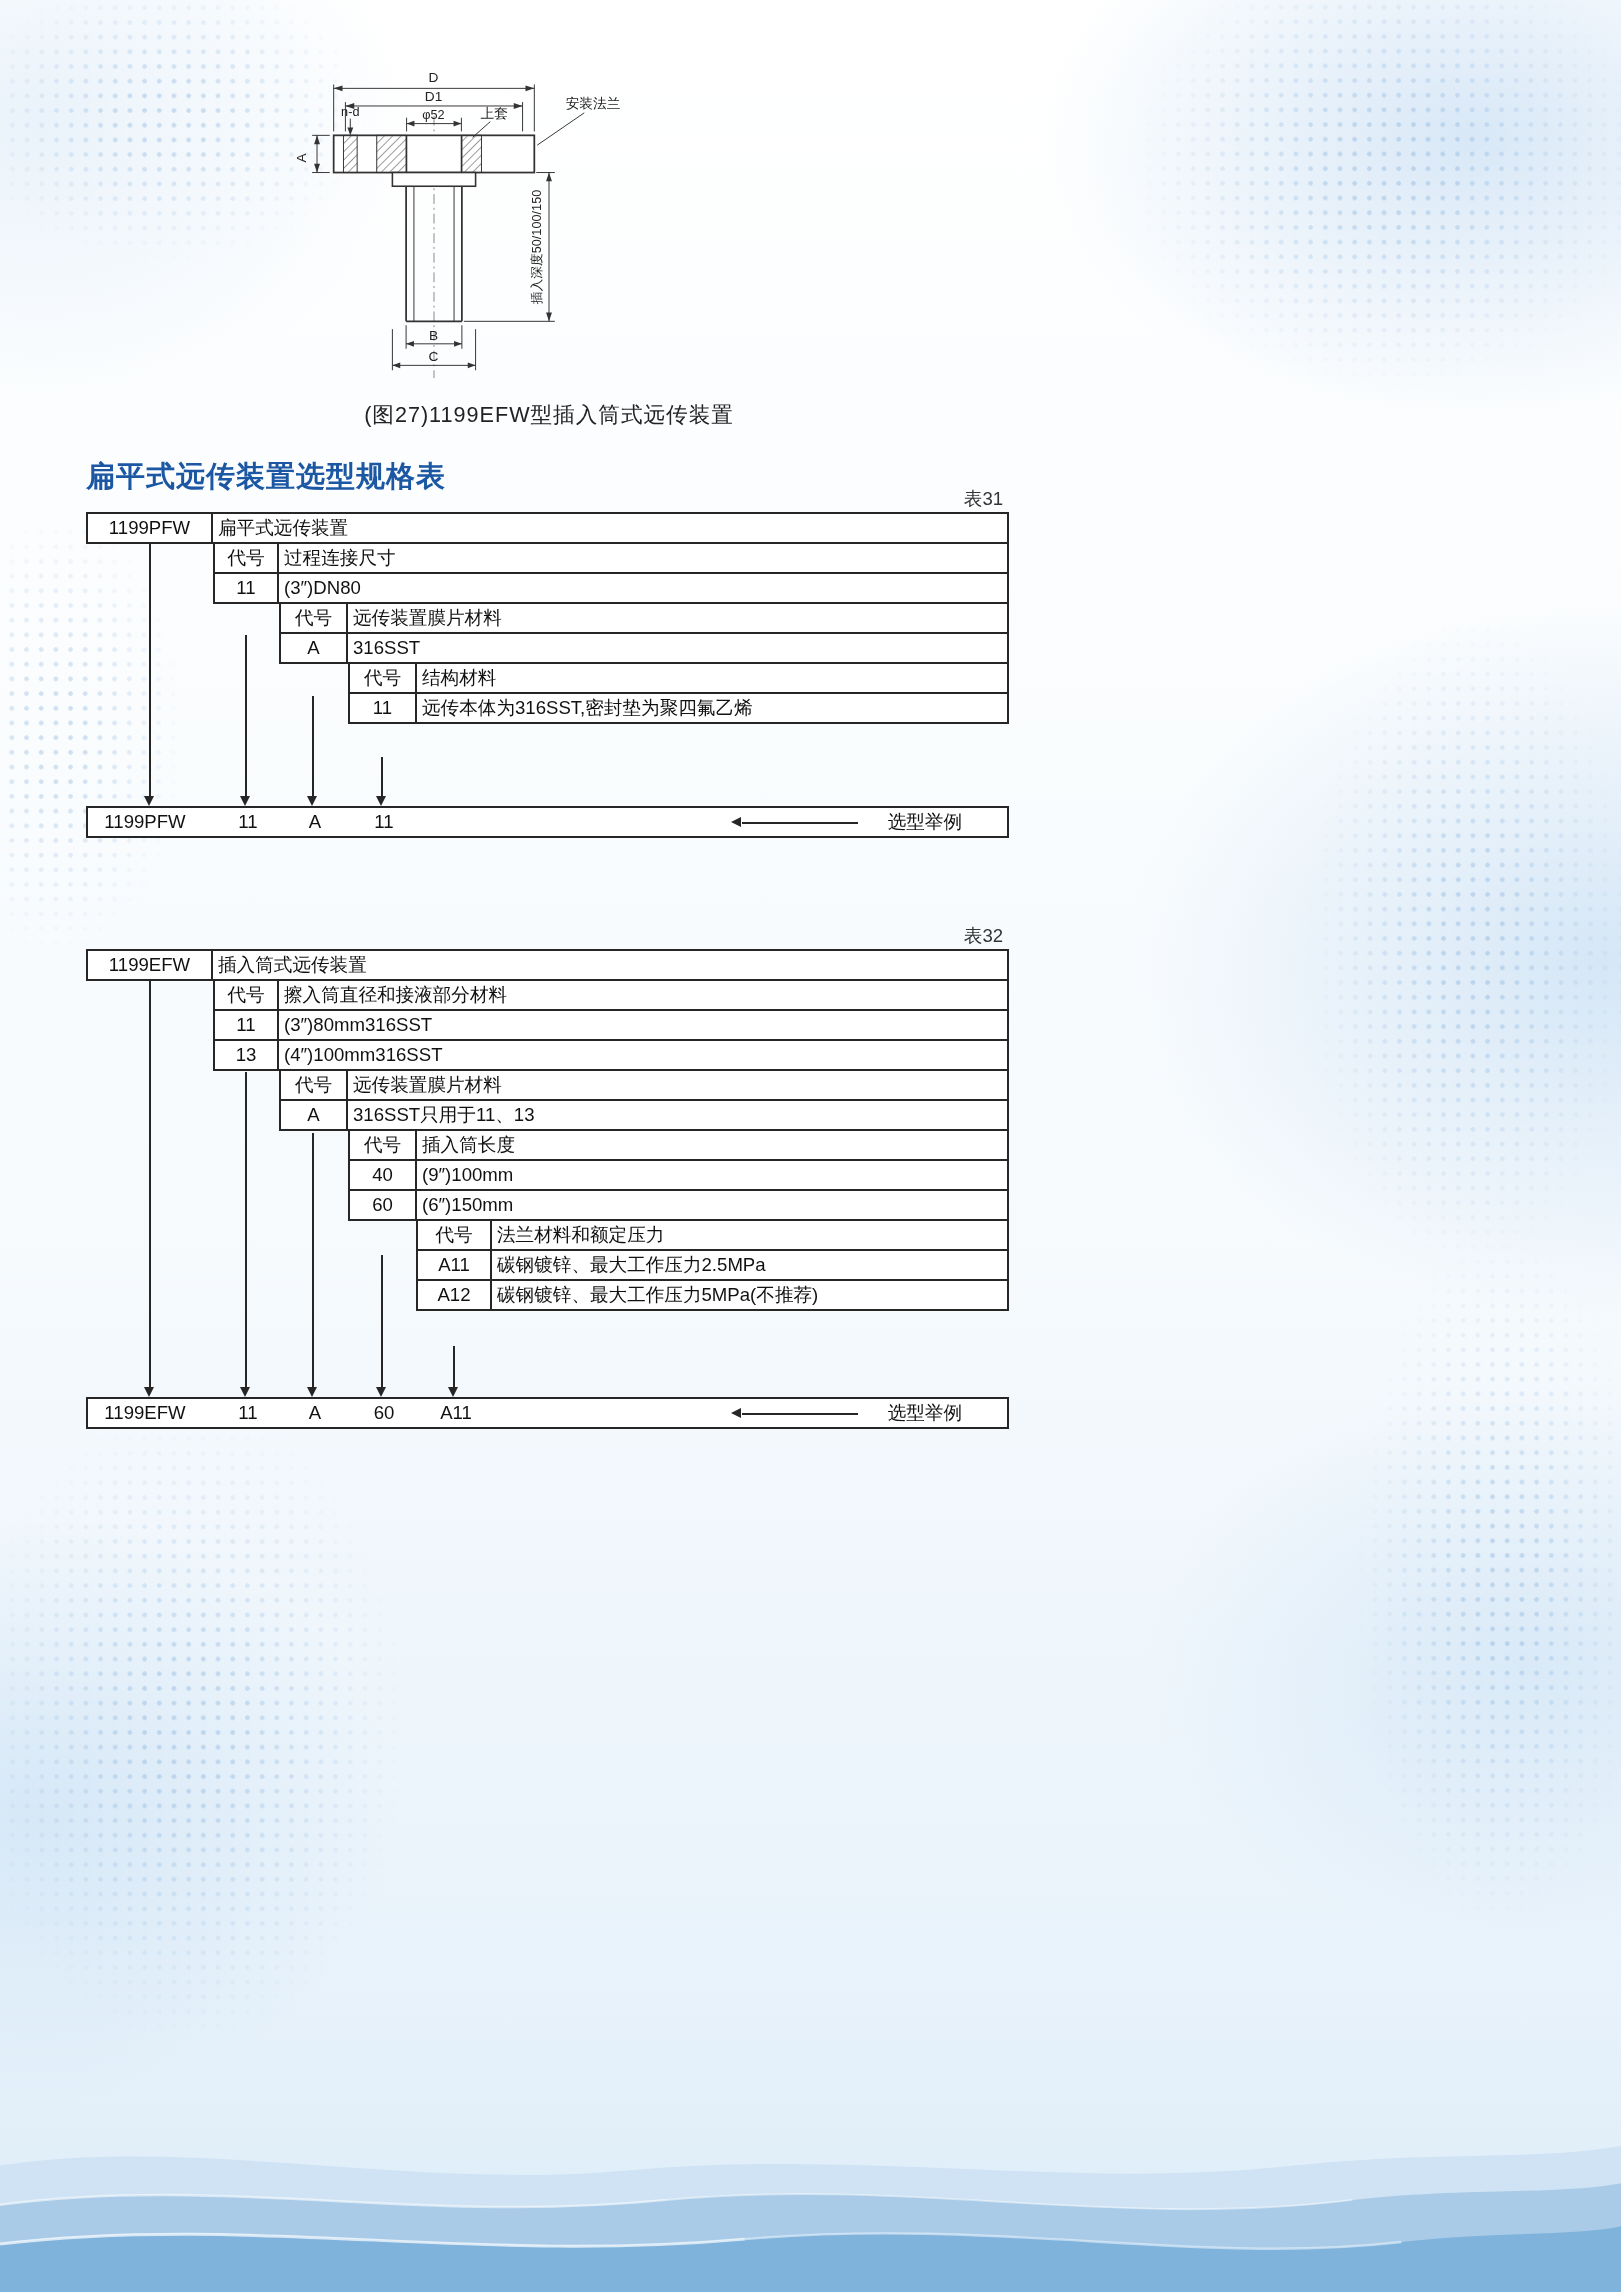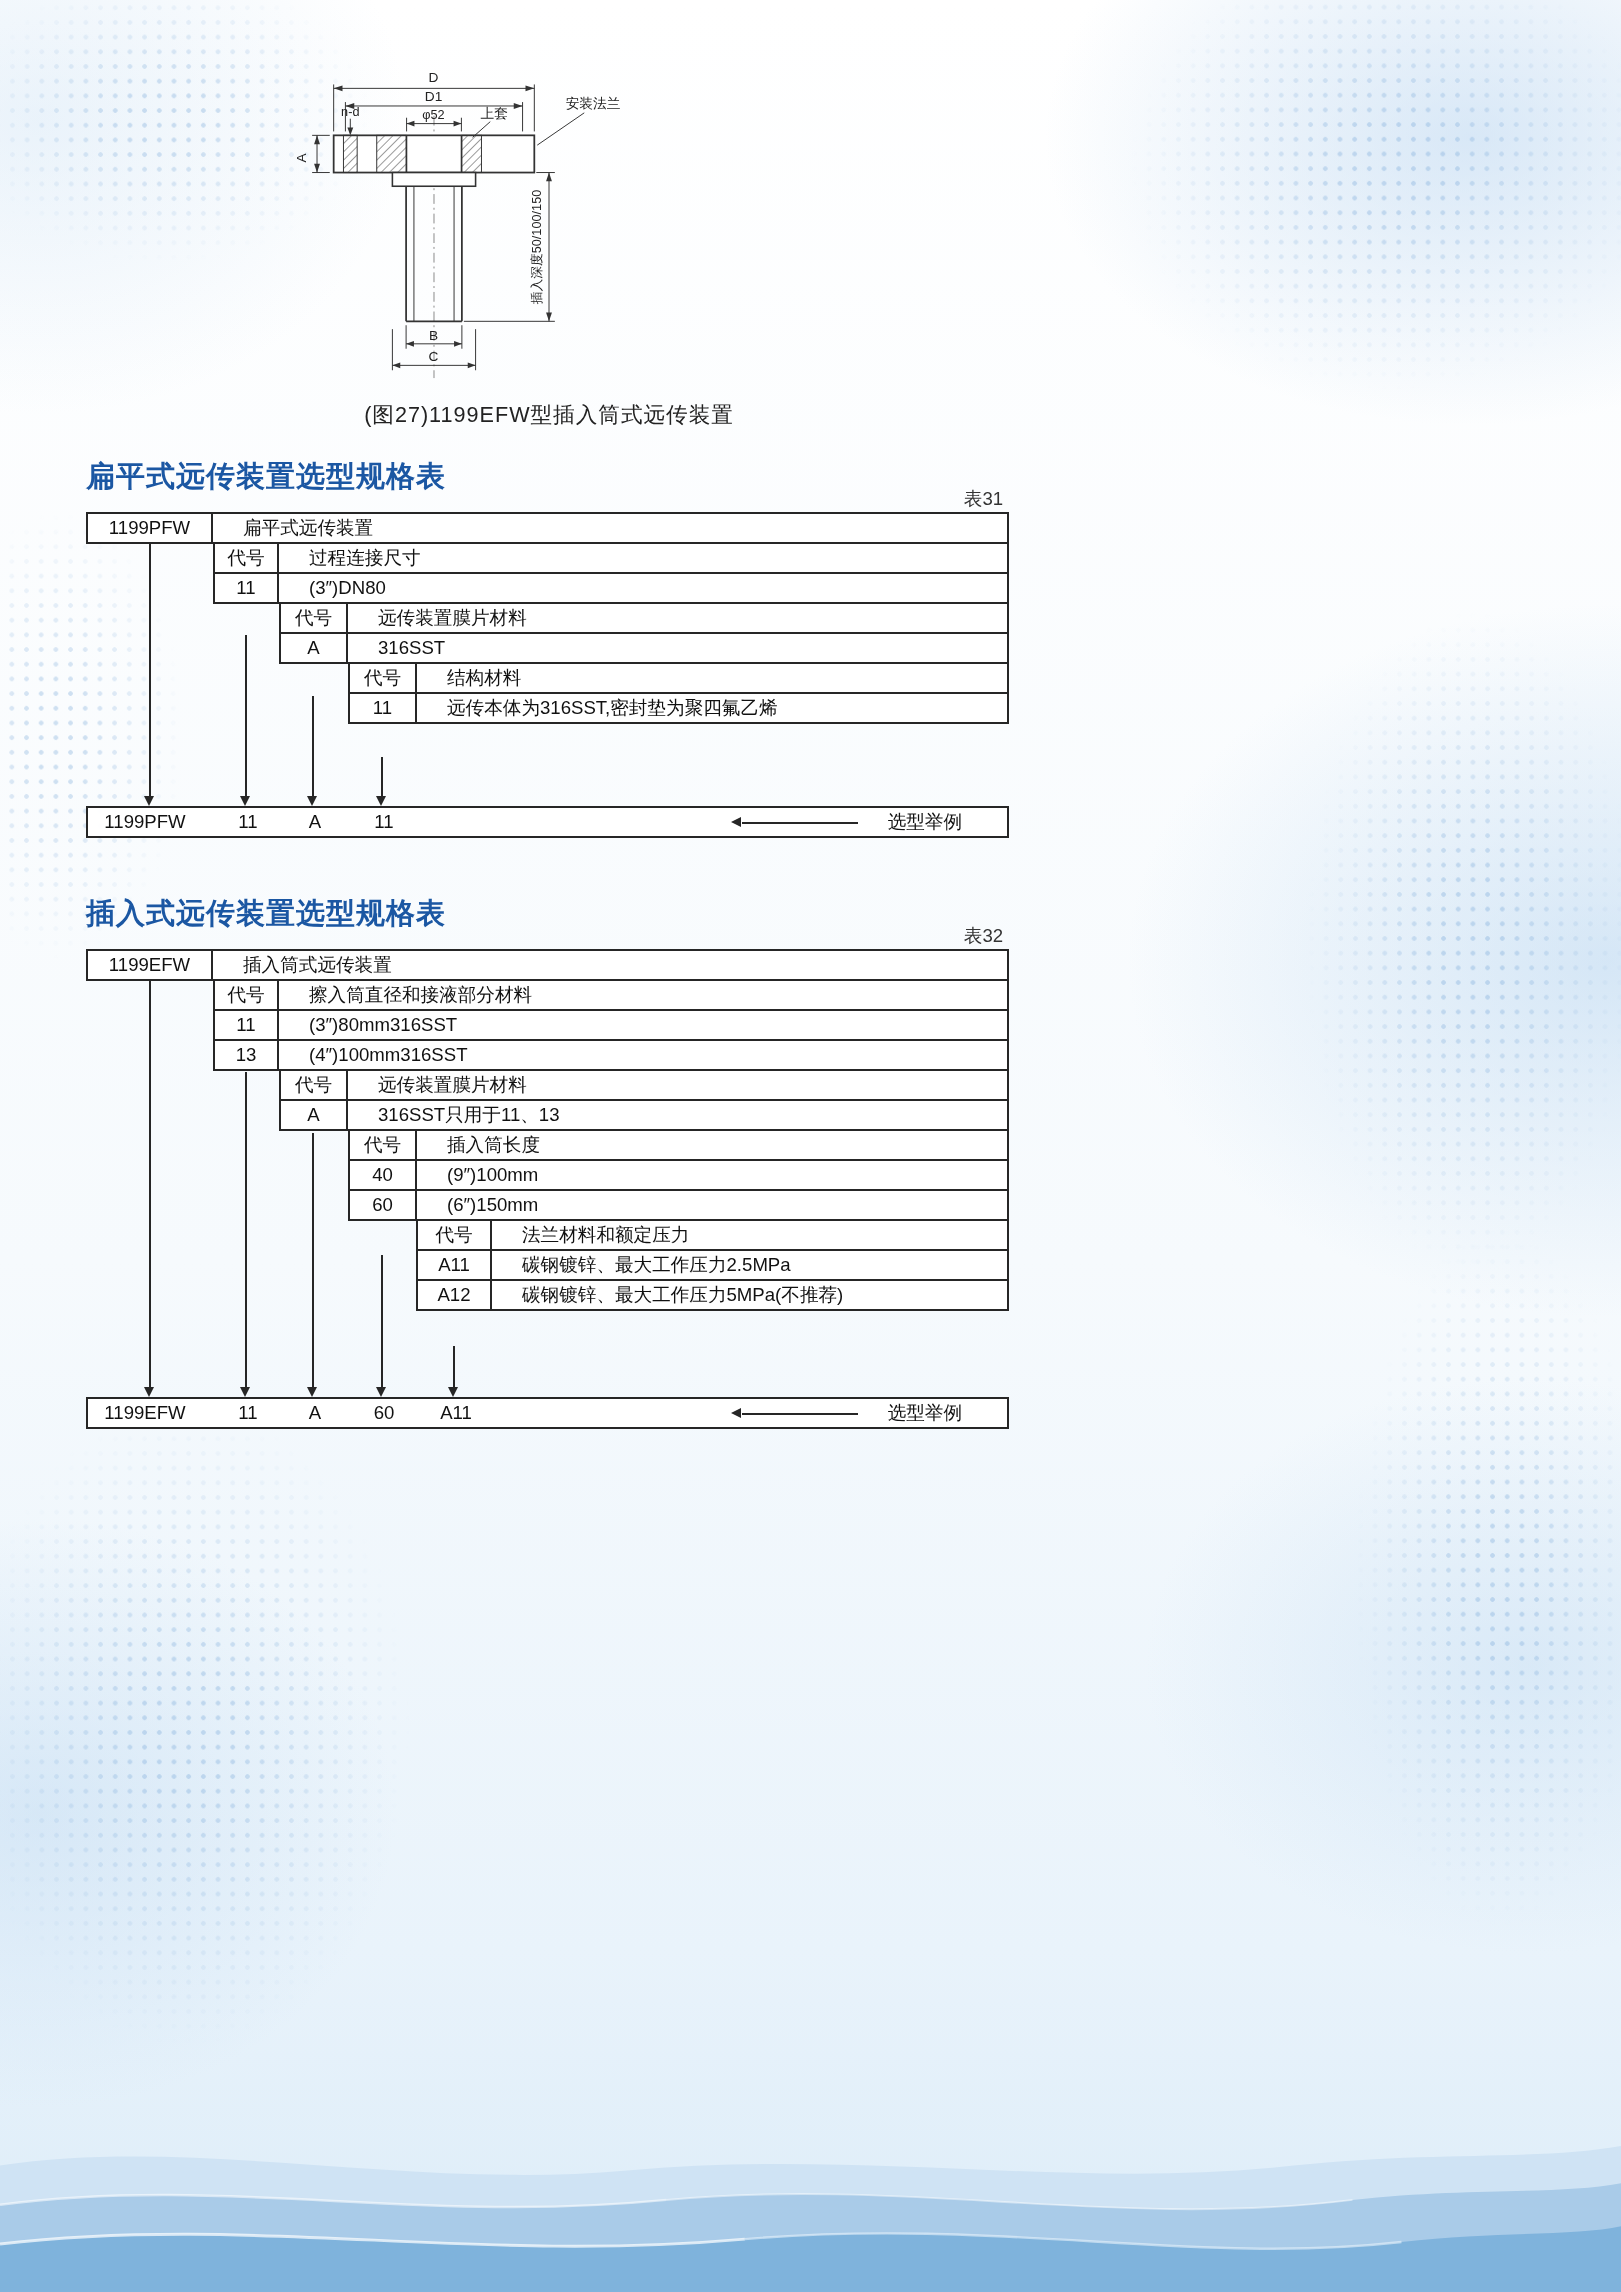--- a/index.html
+++ b/index.html
@@ -57,21 +57,21 @@
   .lvl4{margin-left:330px;}
   .tcode{
     flex:0 0 auto; display:flex; align-items:center; justify-content:center;
     border-right:2px solid #262626; box-sizing:border-box; text-align:center;
   }
   .lvl0 .tcode{width:125px;}
   .lvl1 .tcode{width:64px;}
   .lvl2 .tcode{width:67px;}
   .lvl3 .tcode{width:67px;}
   .lvl4 .tcode{width:74px;}
-  .tdesc{display:flex; align-items:center; padding-left:30px; white-space:nowrap;text-align:center;}
+  .tdesc{display:flex; align-items:center; padding-left:5px; white-space:nowrap;text-align:center;}
 
   
   .v-arrow{position:absolute; width:2px; background:#262626;}
   .v-arrow::after{
     content:""; position:absolute; left:-4.9px; bottom:-9.8px;
     border-left:5.9px solid transparent; border-right:5.9px solid transparent;
     border-top:10.8px solid #262626;
   }
 
   
@@ -237,21 +237,20 @@
       <span class="ex-model">1199PFW</span>
       <span class="ex-c" style="left:160px;">11</span>
       <span class="ex-c" style="left:227px;">A</span>
       <span class="ex-c" style="left:296px;">11</span>
       <div class="pick-arrow"></div>
       <span class="ex-label">选型举例</span>
     </div>
   </div>
 
   <div class="section-header" style="top:894px;">
-    <h2 class="sec-title">插入式远传装置选型规格表</h2>
     <span class="sec-tag">表32</span>
   </div>
 
   <div class="steptable" style="top:949px;height:482px;">
     <div class="rows">
       <div class="trow lvl0">
         <span class="tcode">1199EFW</span>
         <span class="tdesc">插入筒式远传装置</span>
       </div>
       <div class="trow lvl1">

